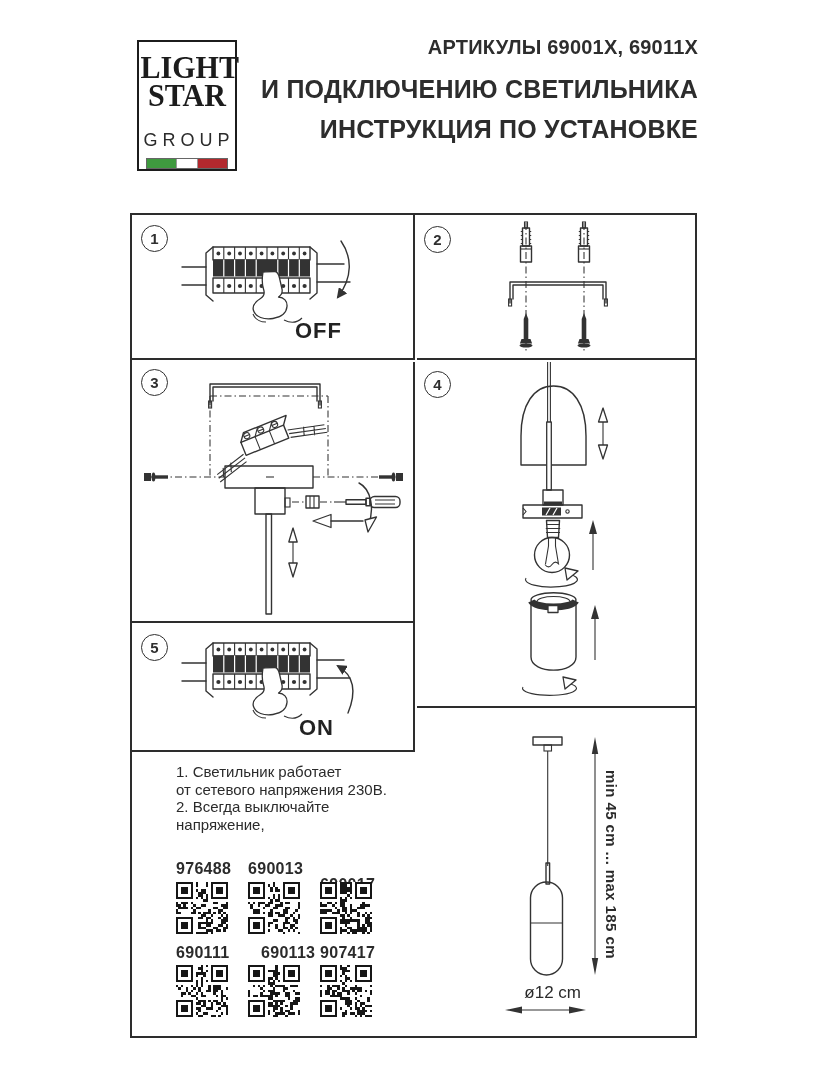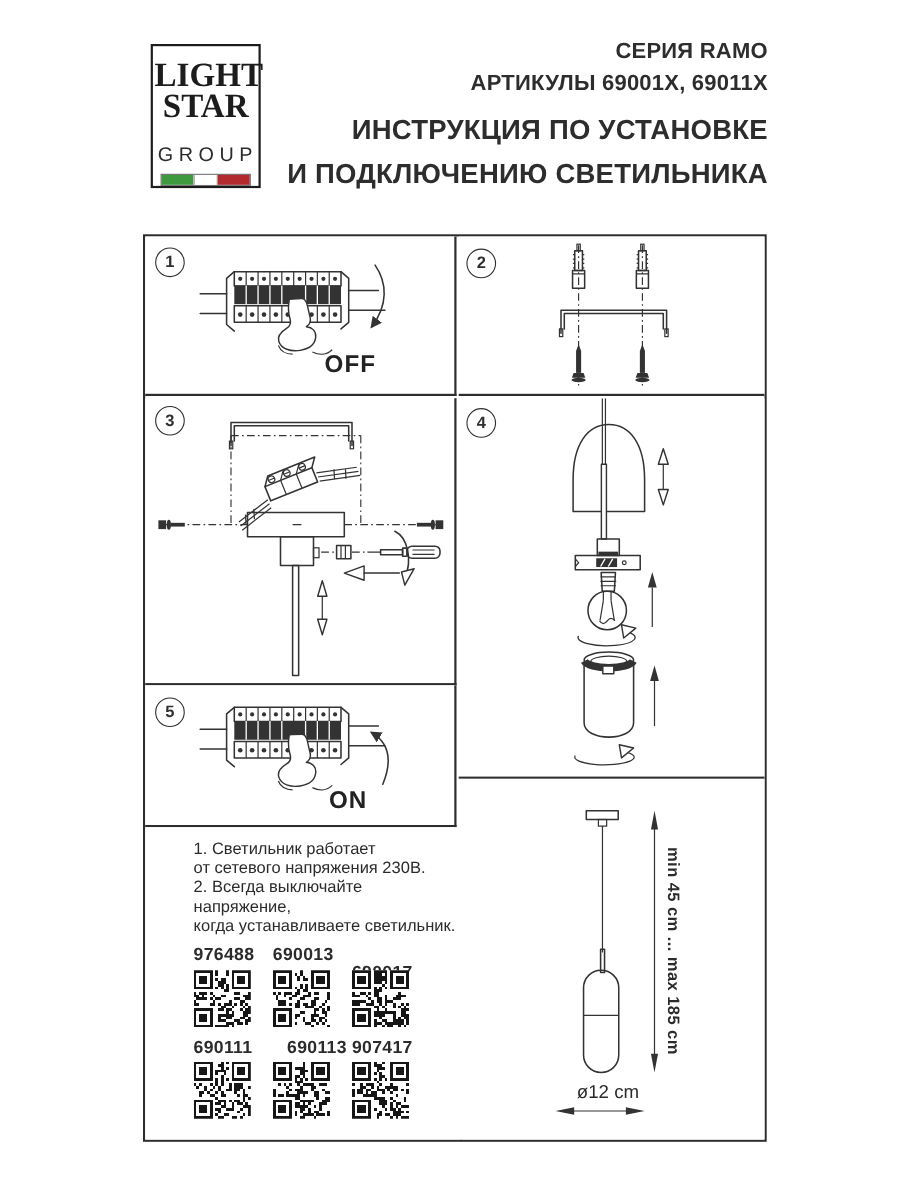--- a/index.html
+++ b/index.html
@@ -84,24 +84,23 @@
   <div class="logo-word">STAR</div>
   <div class="logo-group">GROUP</div>
   <div class="logo-flag">
     <span class="flag-seg g" style="background-color: rgb(63, 154, 63);"></span>
     <span class="flag-seg w"></span>
     <span class="flag-seg r" style="background-color: rgb(178, 41, 46);"></span>
   </div>
 </div>
 
 <div class="abs title-block">
-  <div class="title-small">СЕРИЯ RAMO</div>
   <div class="title-small">АРТИКУЛЫ 69001X, 69011X</div>
+  <div class="title-big">И ПОДКЛЮЧЕНИЮ СВЕТИЛЬНИКА</div>
   <div class="title-big">ИНСТРУКЦИЯ ПО УСТАНОВКЕ</div>
-  <div class="title-big">И ПОДКЛЮЧЕНИЮ СВЕТИЛЬНИКА</div>
 </div>
 
 <div class="abs grid">
 
   <div class="panel bb br" style="left:0;top:0;width:283px;height:145px;">
     <div class="badge" style="left:9px;top:10px;">
         <span>1</span>
       </div>
     <svg width="283" height="143" viewBox="0 0 283 143">
       <defs>
@@ -376,21 +375,20 @@
       <path class="ln" d="M216,90 C225,68 221,52 206,43" marker-end="url(#ahp5)"></path>
       <text class="svgt" x="167" y="112">ON</text>
     </svg>
   </div>
 
   <div class="panel br" style="left:0;top:537px;width:288px;height:284px;">
     <div class="abs notes-text">
       <div>1. Светильник работает</div>
       <div>от сетевого напряжения 230В.</div>
       <div>2. Всегда выключайте напряжение,</div>
-      <div>когда устанавливаете светильник.</div>
     </div>
 
     <div class="qr-label" style="left:44px;top:108px;">976488</div>
     <div class="qr-label" style="left:116px;top:108px;">690013</div>
     <div class="qr-label" style="left:188px;top:124px;">690017</div>
     <div class="qr-box" style="left:44px;top:130px;">
         <svg viewBox="0 0 21 21" width="52" height="52" shape-rendering="crispEdges">
           <rect width="21" height="21" fill="#fff"></rect>
           <g fill="#161616">
             <rect x="0" y="0" width="1" height="1"></rect>

